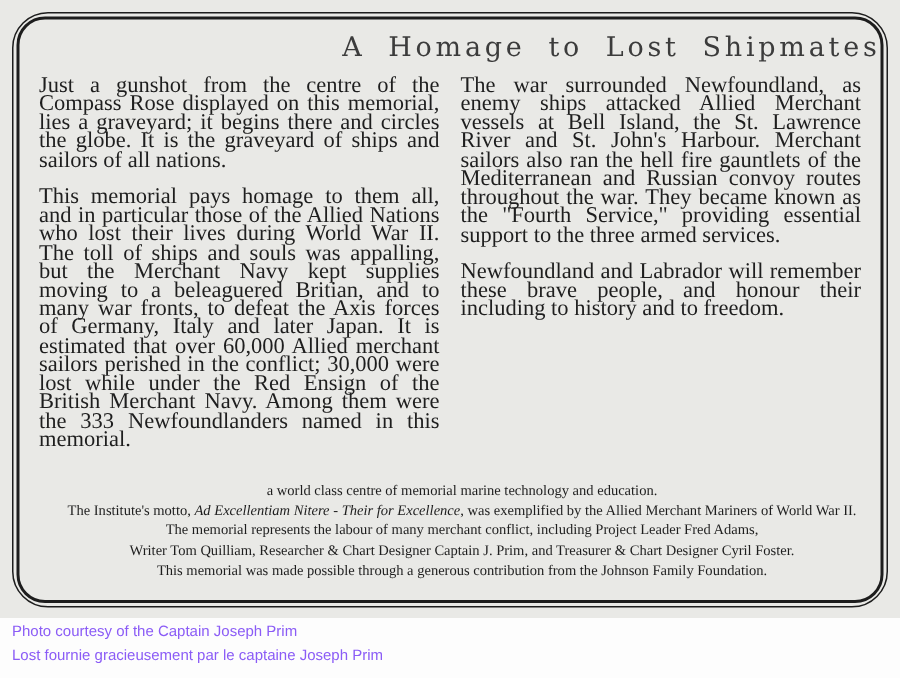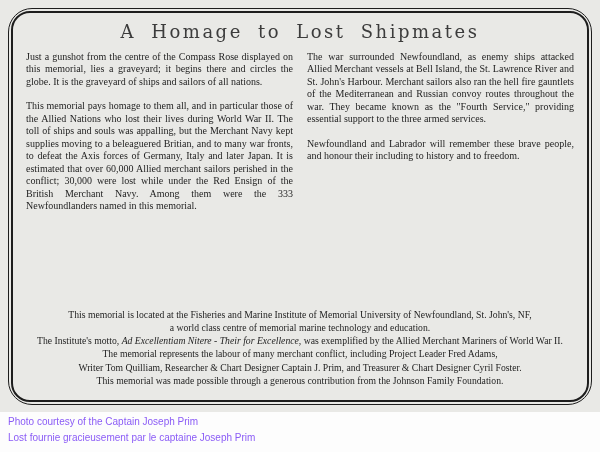--- a/index.html
+++ b/index.html
@@ -34,41 +34,42 @@
   }
   .plaque-inner {
     width: 100%;
     height: 100%;
     box-sizing: border-box;
     border: 2px solid #1d1d1d;
     border-radius: 19px;
     display: flex;
     flex-direction: column;
     overflow: hidden;
+    align-items: flex-end;
   }
   .plaque-title {
     margin-top: 8px;
     text-align: center;
     font-family: "DejaVu Serif", serif;
     font-size: 18px;
     font-weight: 500;
     letter-spacing: 2.5px;
     word-spacing: 7px;
     color: #3c3c3c;
   }
   .columns {
     display: flex;
     gap: 14px;
     padding: 0 13px;
     margin-top: 9px;
   }
   .col {
     flex: 1;
     font-family: "Liberation Serif", serif;
-    font-size: 10px;
+    font-size: 15px;
     line-height: 12.45px;
     text-align: justify;
     color: #1e1e1e;
   }
   .col p {
     margin: 0 0 12px 0;
   }
   .plaque-footer {
     margin-top: auto;
     margin-bottom: 13px;
@@ -108,21 +109,20 @@
             <p>Just a gunshot from the centre of the Compass Rose displayed on this memorial, lies a graveyard; it begins there and circles the globe. It is the graveyard of ships and sailors of all nations.</p>
             <p>This memorial pays homage to them all, and in particular those of the Allied Nations who lost their lives during World War II.  The toll of ships and souls was appalling, but the Merchant Navy kept supplies moving to a beleaguered Britian, and to many war fronts, to defeat the Axis forces of Germany, Italy and later Japan.  It is estimated that over 60,000 Allied merchant sailors perished in the conflict; 30,000 were lost while under the Red Ensign of the British Merchant Navy.  Among them were the 333 Newfoundlanders named in this memorial.</p>
           </div>
           <div class="col">
             <p>The war surrounded Newfoundland, as enemy ships attacked Allied Merchant vessels at Bell Island, the St. Lawrence River and St. John's Harbour.  Merchant sailors also ran the hell fire gauntlets of the Mediterranean and Russian convoy routes throughout the war.  They became known as the "Fourth Service," providing essential support to the three armed services.</p>
             <p>Newfoundland and Labrador will remember these brave people, and honour their including to history and to freedom.</p>
           </div>
         </div>
 
         <div class="plaque-footer">
-          <div>This memorial is located at the Fisheries and Marine Institute of Memorial University of Newfoundland, St. John's, NF,</div>
           <div>a world class centre of memorial marine technology and education.</div>
           <div><span>The Institute's  motto, </span><span class="italic">Ad Excellentiam Nitere - Their for Excellence</span><span>, was exemplified by the Allied Merchant Mariners of World War II.</span></div>
           <div>The memorial represents the labour of many merchant conflict, including Project Leader Fred Adams,</div>
           <div>Writer Tom Quilliam, Researcher &amp; Chart Designer Captain J. Prim, and Treasurer &amp; Chart Designer Cyril Foster.</div>
           <div>This memorial was made possible through a generous contribution from the Johnson Family Foundation.</div>
         </div>
 
       </div>
     </div>
   </div>

